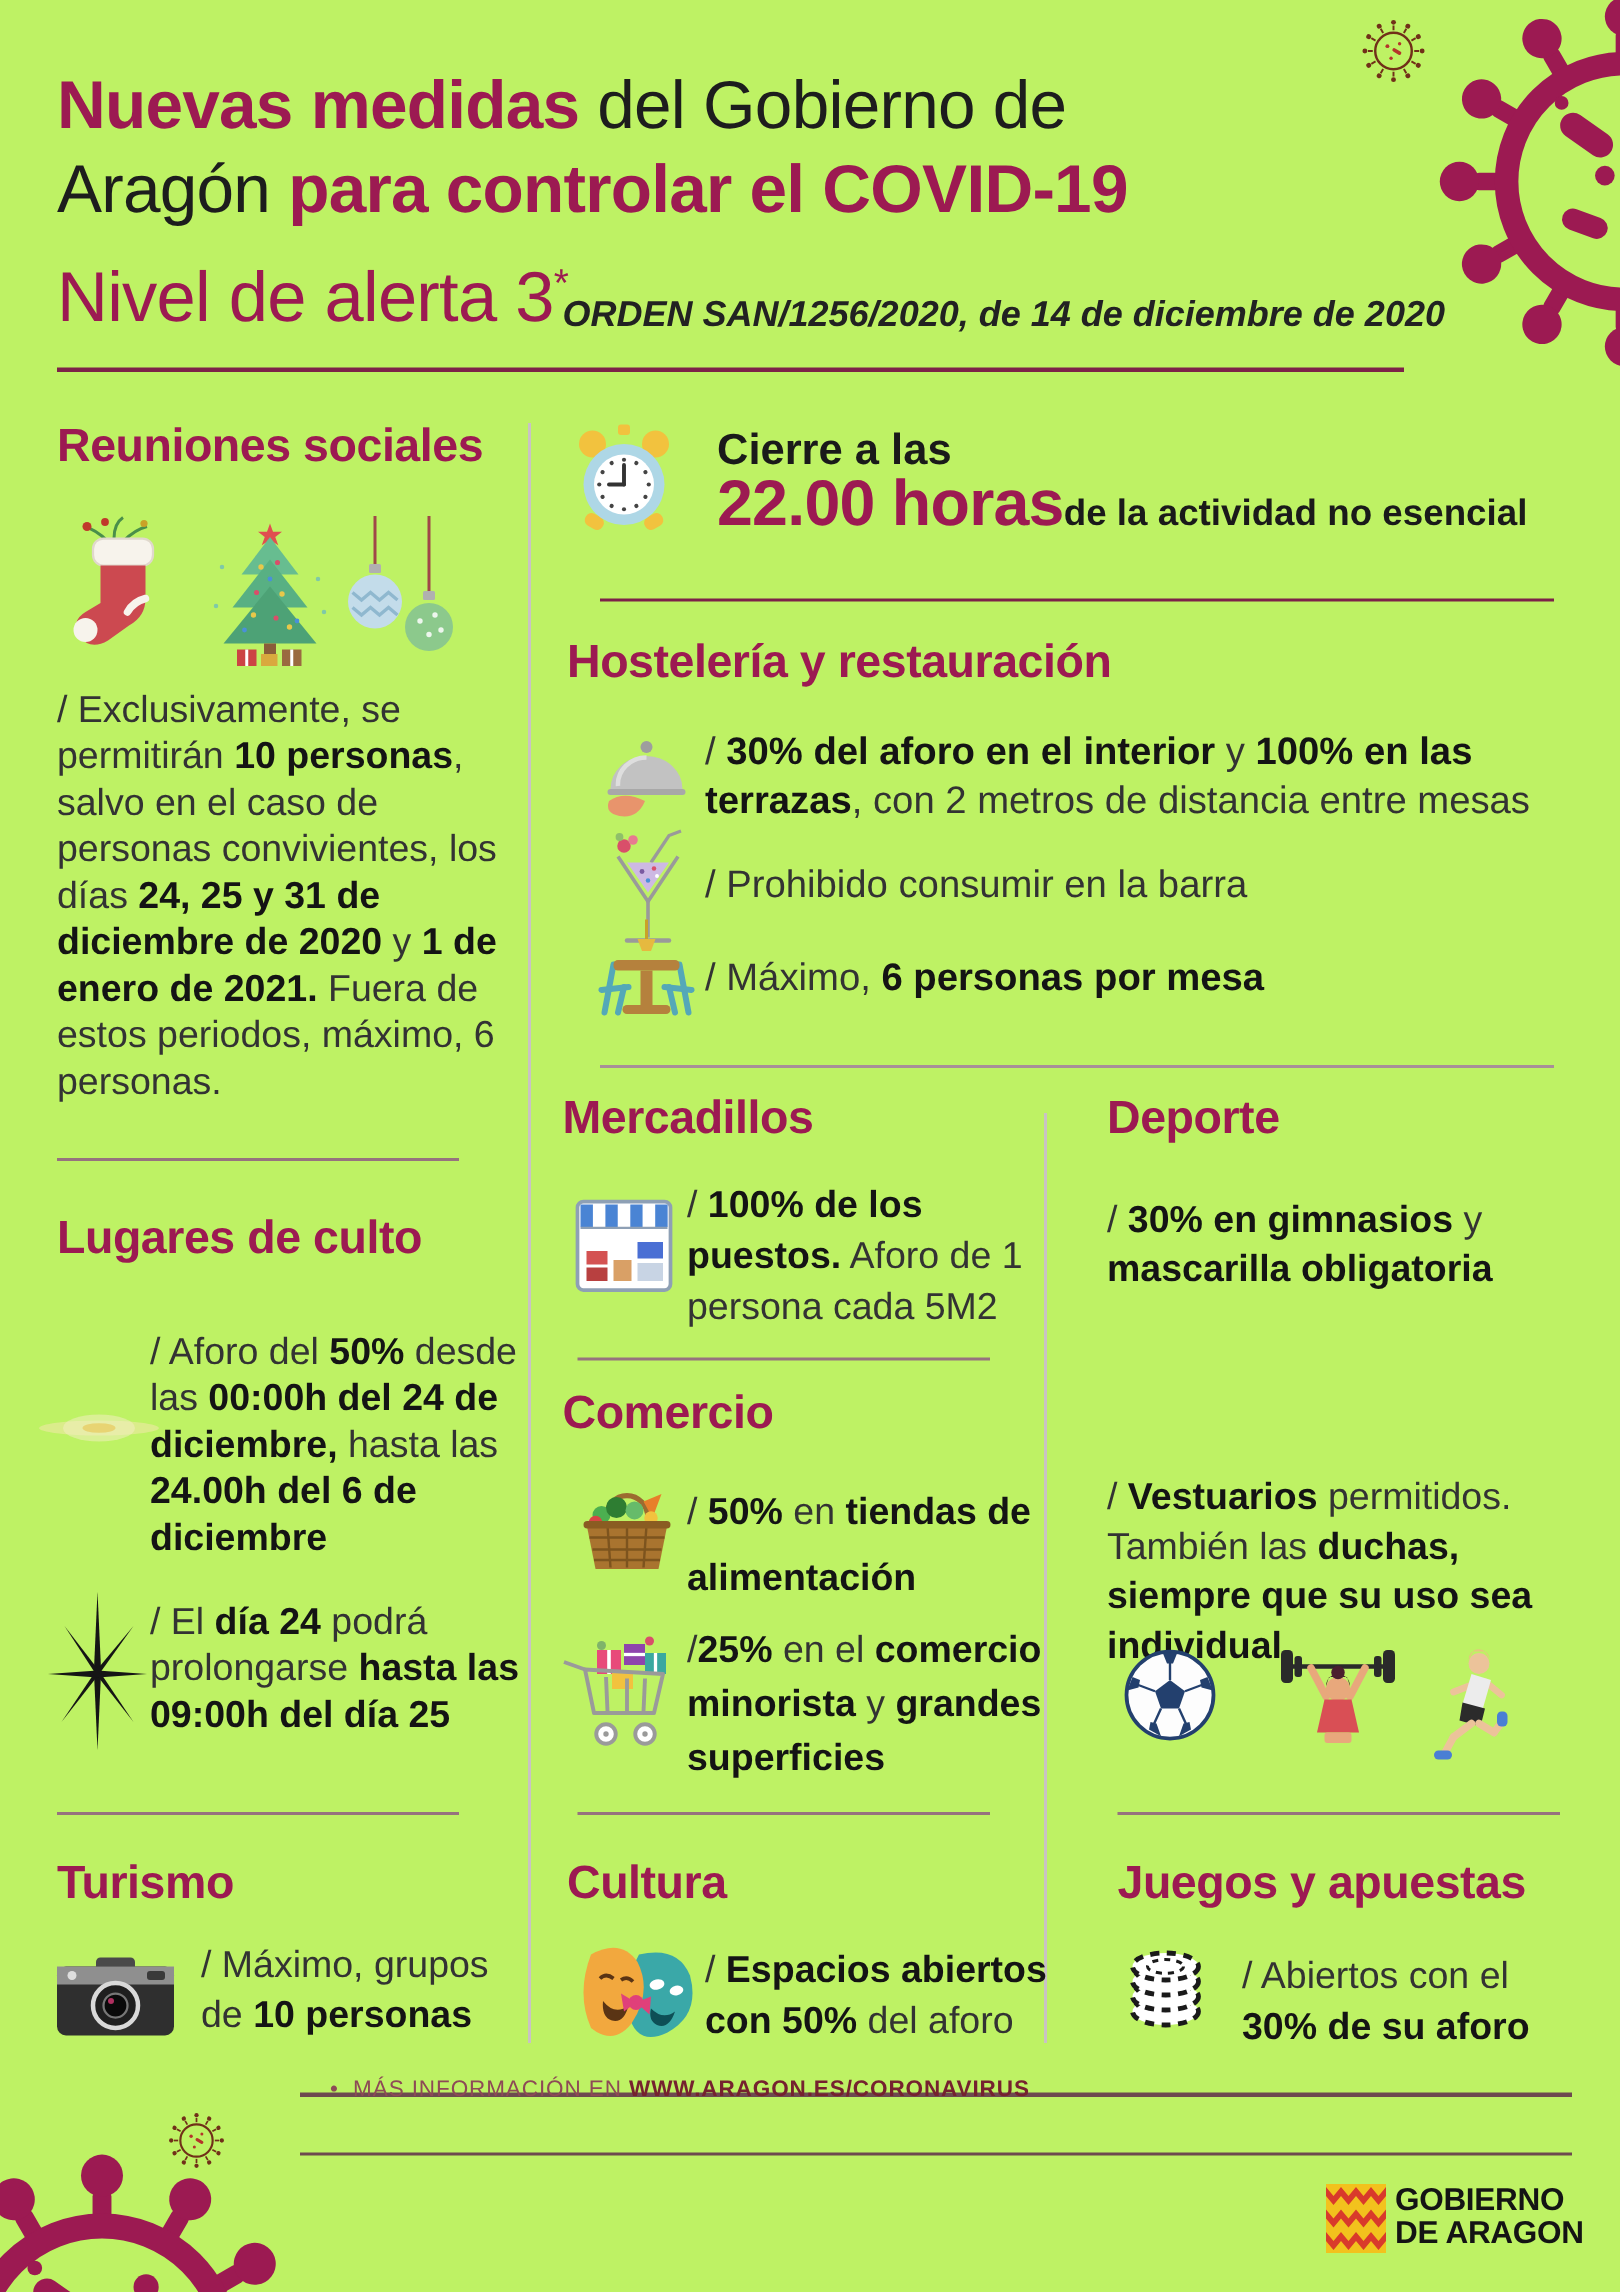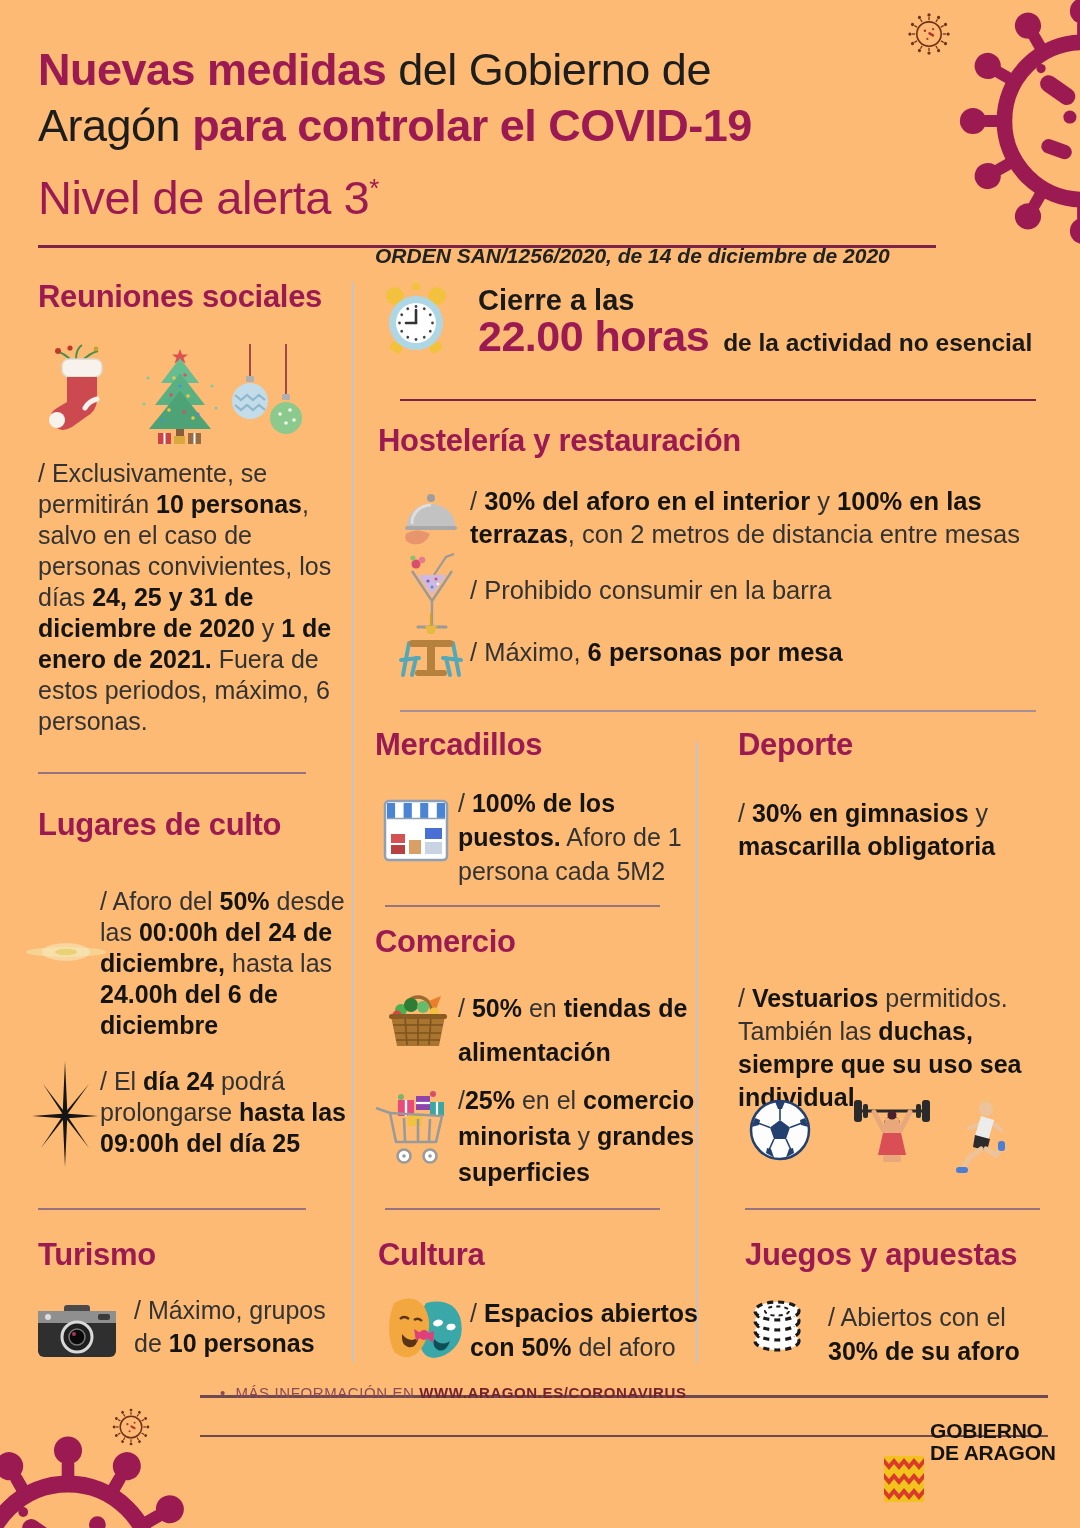--- a/index.html
+++ b/index.html
@@ -3,39 +3,39 @@
 <meta charset="utf-8">
 <style>
   :root{
     --accent:#9c1a52;
     --text-dark:#1d1d1d;
     --body:#333333;
   }
   html,body{margin:0;padding:0;background:#e9e9e9;}
   .page{
     position:relative;width:1080px;height:1528px;margin:0 auto;
-    background:#fdba74;overflow:hidden;
+    background:#bef264;overflow:hidden;
     font-family:"Liberation Sans",sans-serif;color:var(--body);
   }
   .abs{position:absolute;}
   .h1{font-size:45px;line-height:56px;letter-spacing:-0.5px;color:var(--text-dark);font-weight:400;}
   .h1 .bold.accent, .h1 .accent{color:var(--accent);font-weight:800;}
   .alert{font-size:47px;font-weight:500;color:var(--accent);letter-spacing:-0.5px;}
   .alert sup{font-size:55%;vertical-align:super;}
-  .order{font-size:21px;font-style:italic;font-weight:700;color:#222;margin-top:48px;}
+  .order{font-size:24px;font-style:italic;font-weight:700;color:#222;}
   .sec-h{font-size:31px;font-weight:800;color:var(--accent);letter-spacing:-0.3px;line-height:34px;}
   .txt{font-size:25px;line-height:31px;color:var(--body);}
   .txt .bold{font-weight:700;color:#141414;}
   .txt-m{font-size:25.5px;line-height:33px;}
   .hr{background:#96737e;height:2px;}
   .hr-dark{background:#7d2248;height:3px;}
   .hr-mid{background:#a88e98;height:2px;}
   .vr{width:2px;background:#c9c2c4;}
   .banner-line1{font-size:29px;font-weight:700;color:#1a1a1a;}
-  .banner-line2{display:flex;align-items:baseline;gap:14px;white-space:nowrap;}
+  .banner-line2{display:flex;align-items:baseline;white-space:nowrap;}
   .banner-time{font-size:43px;font-weight:800;color:var(--accent);letter-spacing:-0.5px;}
   .banner-suffix{font-size:24.5px;font-weight:700;color:#1a1a1a;}
   .footer-info{font-size:15px;letter-spacing:0.6px;color:#8d4a56;font-weight:400;}
   .footer-info .bold{font-weight:700;color:#75222f;}
   .logo-text{font-size:21px;font-weight:800;line-height:22px;color:#141414;letter-spacing:-0.2px;}
   svg{display:block;}
 </style>
 </head>
 <body>
 
@@ -558,21 +558,21 @@
   <div class="abs" style="left:200px;top:1435px;width:848px;height:2px;background:#6d4a4f"></div>
 
   <svg class="abs" style="left:884px;top:1456px" width="40" height="46" viewBox="0 0 40 46">
     <rect x="0" y="0" width="40" height="46" fill="#f2c21d"></rect>
     <g fill="#d93a2b">
       <path d="M0 2 L5 8 L10 2 L15 8 L20 2 L25 8 L30 2 L35 8 L40 2 L40 8 L35 14 L30 8 L25 14 L20 8 L15 14 L10 8 L5 14 L0 8 Z"></path>
       <path d="M0 17 L5 23 L10 17 L15 23 L20 17 L25 23 L30 17 L35 23 L40 17 L40 23 L35 29 L30 23 L25 29 L20 23 L15 29 L10 23 L5 29 L0 23 Z"></path>
       <path d="M0 32 L5 38 L10 32 L15 38 L20 32 L25 38 L30 32 L35 38 L40 32 L40 38 L35 44 L30 38 L25 44 L20 38 L15 44 L10 38 L5 44 L0 38 Z"></path>
     </g>
   </svg>
-  <div class="abs logo-text" style="left:930px;top:1420px">
+  <div class="abs logo-text" style="left:930px;top:1456px">
     <div>GOBIERNO</div>
     <div>DE ARAGON</div>
   </div>
 
   <svg class="abs" style="left:-72px;top:1428px;color:#9c1a52" width="280" height="280">
       <use href="#virusBig"></use>
     </svg>
   <svg class="abs" style="left:108px;top:1404px;color:#713018" width="46" height="46">
       <use href="#virusSmall"></use>
     </svg>

